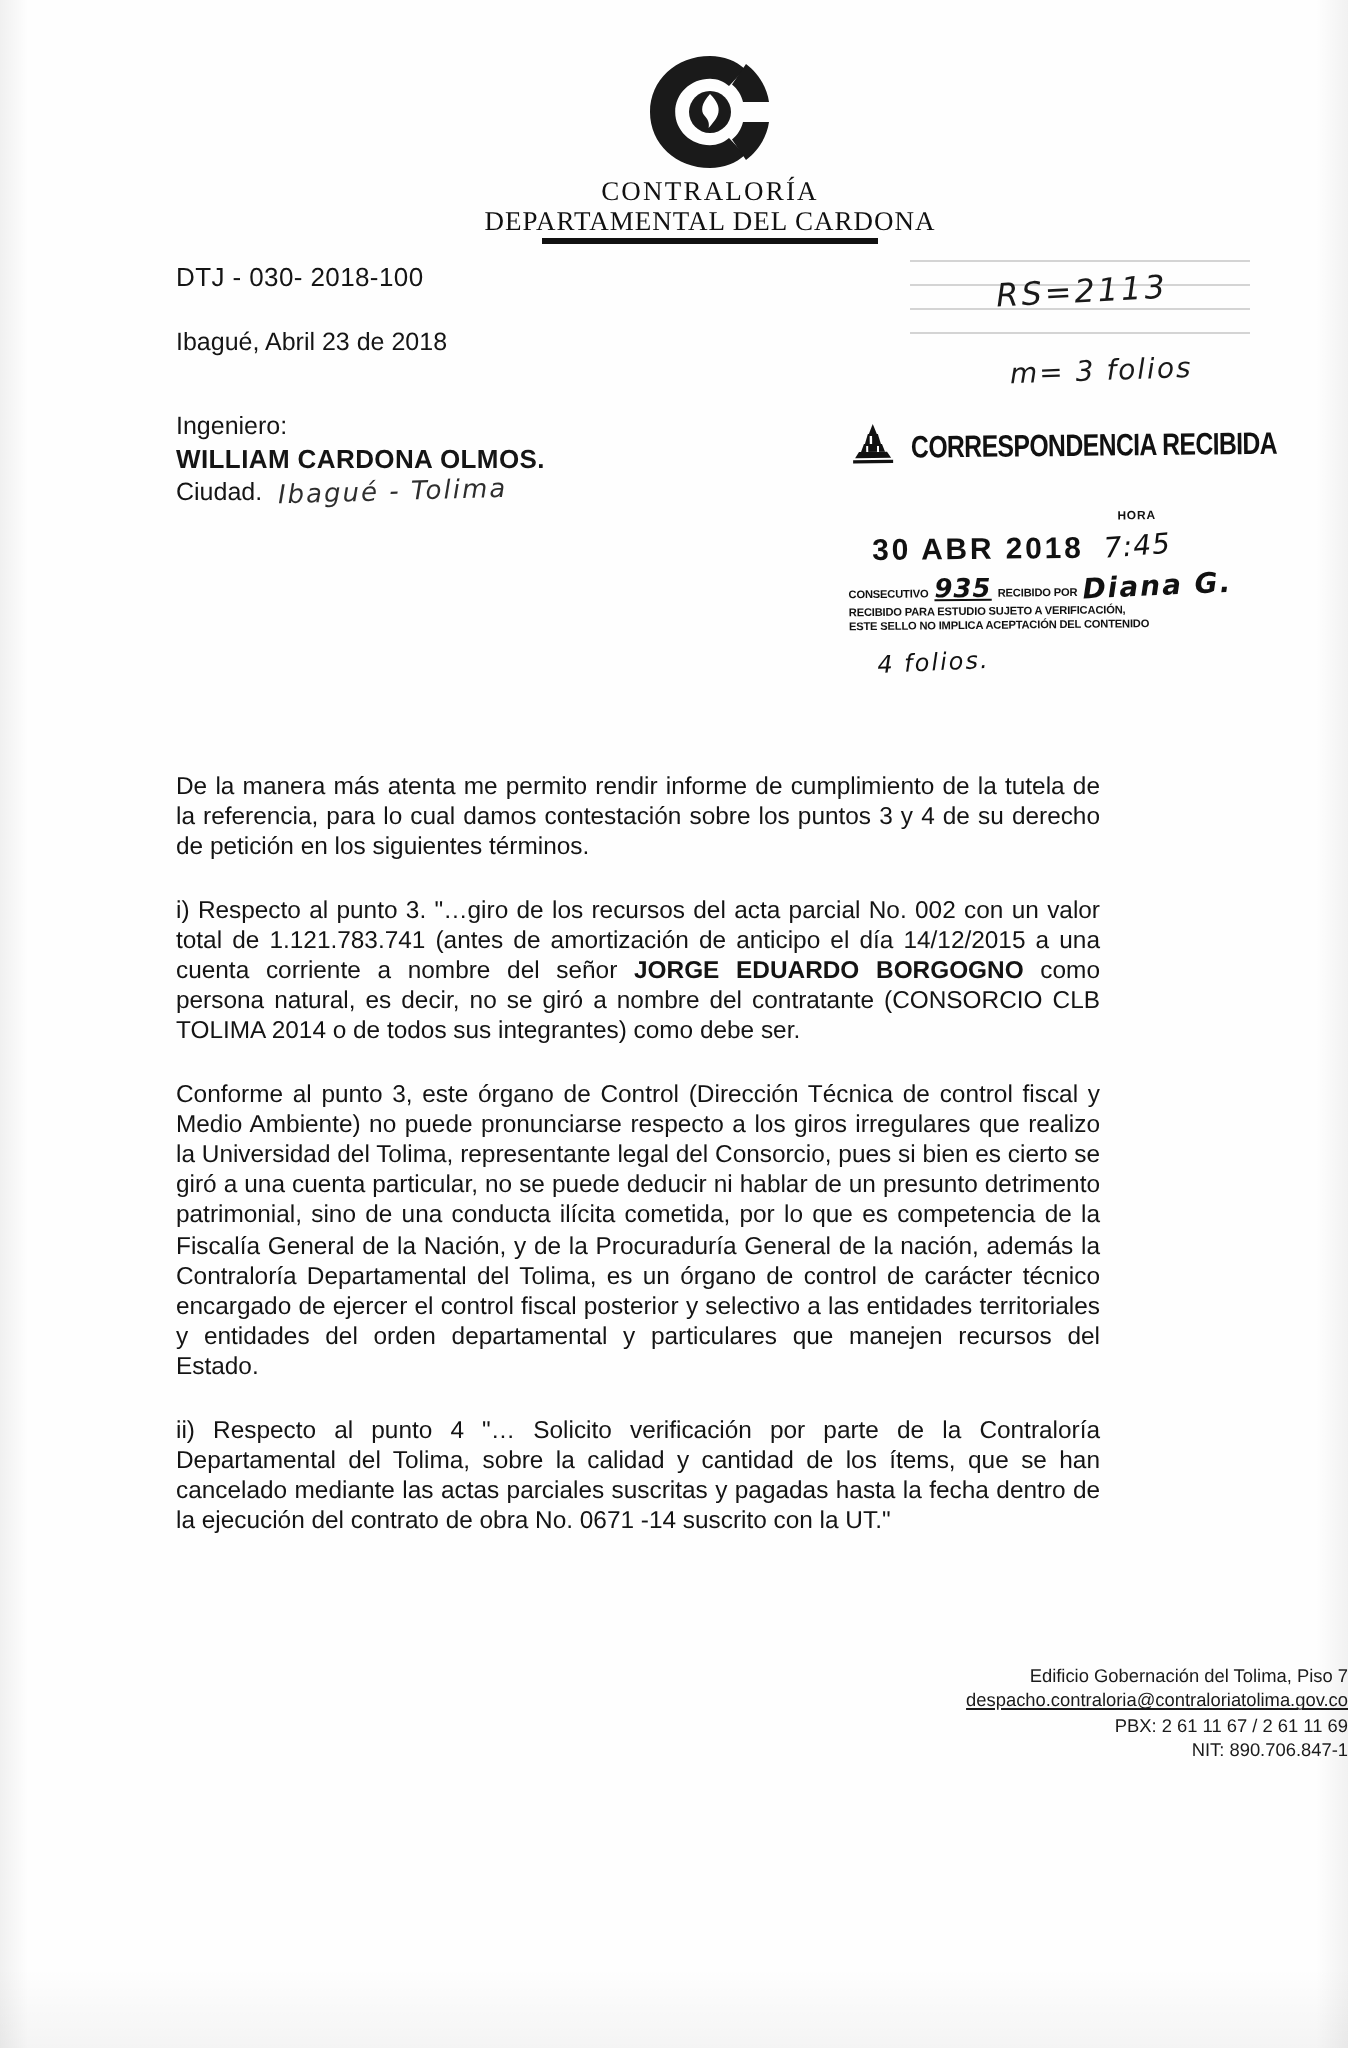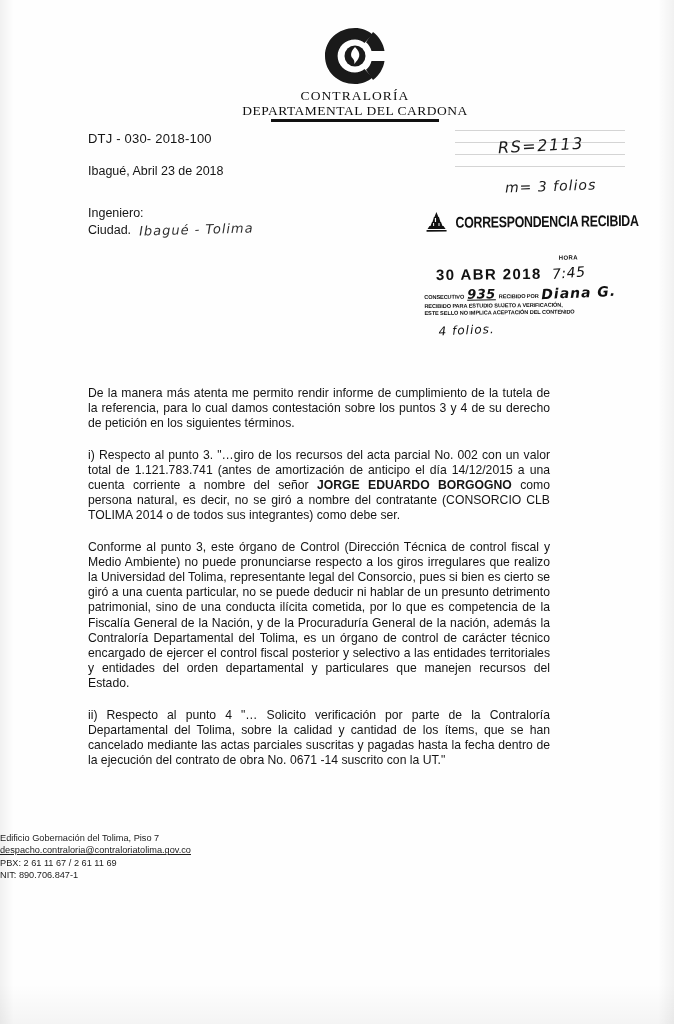--- a/index.html
+++ b/index.html
@@ -153,21 +153,21 @@
     color: #141414;
   }
   .body-text p { margin: 0 0 16px 0; }
   .body-text .b { font-weight: bold; margin-top: 40px; }
 
   
   .footer {
     position: absolute;
     left: 0; right: 0;
     top: 832px;
-    text-align: left;
+    text-align: right;
     font-size: 9.2px;
     line-height: 12.4px;
     color: #1b1b1b;
   }
   .footer .link {
     text-decoration: underline;
     color: #1b1b1b;
   }
 
   
@@ -330,20 +330,21 @@
     <div class="org-name-2">DEPARTAMENTAL DEL CARDONA</div>
     <div class="org-rule"></div>
   </div>
 
   <div class="doc-code">DTJ - 030- 2018-100</div>
 
   <div class="city-date">Ibagué, Abril 23 de 2018</div>
 
   <div class="addressee">
     <div>Ingeniero:</div>
+    <div class="bold">WILLIAM CARDONA OLMOS.</div>
     <div class="ciudad-row">
       <span>Ciudad.</span>
       <span class="handwrite">Ibagué - Tolima</span>
     </div>
   </div>
 
 
   <div class="body-text">
     <p>De la manera más atenta me permito rendir informe de cumplimiento de la tutela de la referencia, para lo cual damos contestación sobre los puntos 3 y 4 de su derecho de petición en los siguientes términos.</p>
     <p><span>i) Respecto al punto 3. "…giro de los recursos del acta parcial No. 002 con un valor total de 1.121.783.741 (antes de amortización de anticipo el día 14/12/2015 a una cuenta corriente a nombre del señor </span><span class="b">JORGE EDUARDO BORGOGNO</span><span> como persona natural, es decir, no se giró a nombre del contratante (CONSORCIO CLB TOLIMA 2014 o de todos sus integrantes) como debe ser.</span></p>

